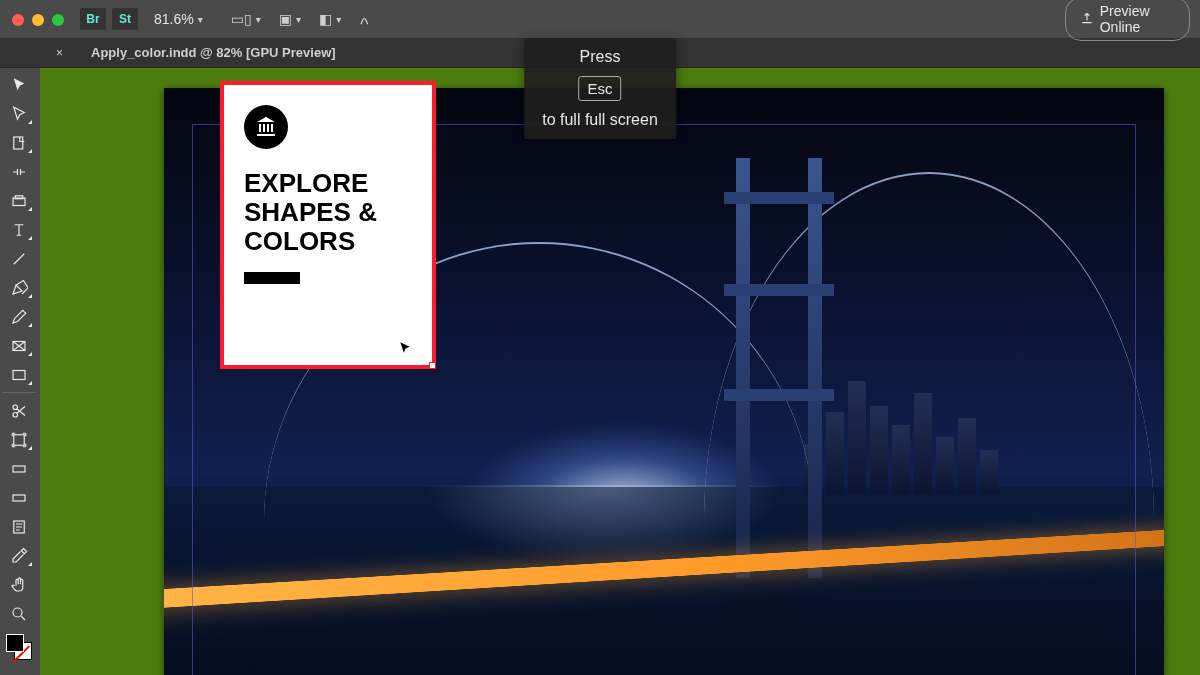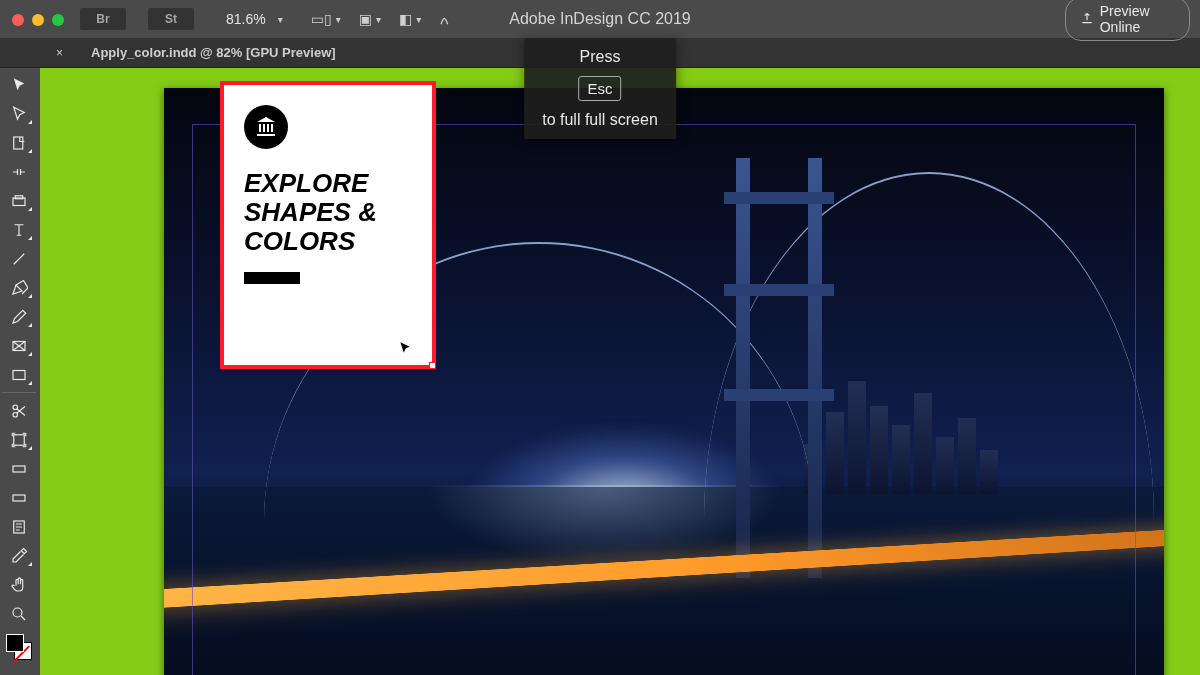--- a/index.html
+++ b/index.html
@@ -4,22 +4,22 @@
 <style>
 * { margin: 0; padding: 0; box-sizing: border-box; user-select: none; }
 body { width: 1200px; height: 675px; background: #4a4a4a; font-family: -apple-system, "Segoe UI", sans-serif; overflow: hidden; position: relative; }
 
 
 .topbar { height: 38px; background: #4a4a4a; display: flex; align-items: center; padding: 0 10px; position: relative; }
 .traffic-lights { display: flex; gap: 8px; margin-right: 18px; position: absolute; top: 14px; left: 12px;}
 .traffic-lights .dot { width: 12px; height: 12px; border-radius: 50%; }
 .dot.red { background: #ff5f57; } .dot.yellow { background: #febc2e; } .dot.green { background: #28c840; }
 .topbar-content{display:flex;align-items:center;margin-left:70px;width:100%;}
-.app-btn { width: 46px; height: 22px; background: #333; color: #a3a3a3; font-size: 12px; font-weight: 600; display: flex; align-items: center; justify-content: center; border-radius: 2px; margin-right: 22px; }
-.zoom { color: #e4e4e4; font-size: 14px; margin-left: 10px; display: flex; align-items: center; gap: 12px; }
+.app-btn { width: 26px; height: 22px; background: #333; color: #5eead4; font-size: 12px; font-weight: 600; display: flex; align-items: center; justify-content: center; border-radius: 2px; margin-right: 6px; }
+.zoom { color: #e4e4e4; font-size: 14px; margin-left: 10px; display: flex; align-items: center; gap: 4px; }
 .chev { font-size: 10px; color: #ccc; }
 .seg { display: flex; align-items: center; gap: 18px; margin-left: 28px; }
 .seg-item { color: #d0d0d0; font-size: 14px; display: flex; align-items: center; gap: 4px; }
 .apptitle { position: absolute; left: 50%; transform: translateX(-50%); color: #d4d4d4; font-size: 16px; }
 .publish { margin-left: auto; border: 1px solid #8a8a8a; color: #e6e6e6; padding: 5px 14px; border-radius: 16px; font-size: 14px; display: flex; align-items: center; gap: 6px; }
 
 
 .tabbar { height: 30px; background: #333; display: flex; align-items: center; padding-left: 56px; border-bottom: 1px solid #222; }
 .doc-tab { color: #cfcfcf; font-size: 13px; display: flex; align-items: center; gap: 8px; }
 .doc-tab .x { color: #cfcfcf; font-size: 12px; }
@@ -30,21 +30,21 @@
 .tool { width: 34px; height: 29px; display: flex; align-items: center; justify-content: center; color: #e8e8e8; position: relative; }
 .tool svg { width: 18px; height: 18px; stroke: #e8e8e8; fill: none; stroke-width: 1.6; }
 .tool .corner { position: absolute; right: 4px; bottom: 4px; width: 0; height: 0; border-left: 4px solid transparent; border-bottom: 4px solid #e8e8e8; }
 .tool.sep { border-top: 1px solid #666; height: 1px; margin: 3px 0; }
 .swatch { margin-top: 6px; width: 26px; height: 26px; position: relative; }
 .swatch .back { position: absolute; right: 0; bottom: 0; width: 18px; height: 18px; background: #fff; border: 1px solid #000; }
 .swatch .back::after{content:"";position:absolute;left:-2px;top:18px;width:22px;height:2px;background:#ff0000;transform:rotate(-45deg);transform-origin:left top;}
 .swatch .front { position: absolute; left: 0; top: 0; width: 18px; height: 18px; background: #000; border: 1px solid #fff; }
 
 
-.canvas-wrap { position: absolute; left: 40px; top: 68px; right: 0; bottom: 0; background: #84cc16; overflow: hidden; display: flex; justify-content: center; font-style: italic; }
+.canvas-wrap { position: absolute; left: 40px; top: 68px; right: 0; bottom: 0; background: #4d7c0f; overflow: hidden; display: flex; justify-content: center; }
 .page { position: absolute; top: 20px; left: 124px; width: 1000px; height: 700px; background: #000; box-shadow: 0 2px 8px rgba(0,0,0,0.5); }
 .margin-guide { position: absolute; top: 36px; left: 28px; right: 28px; bottom: 28px; border: 1px solid rgba(100,80,200,0.6); }
 
 
 .scene { position: absolute; inset: 0; background: linear-gradient(to bottom, #04060f 0%, #0a1230 30%, #102050 55%, #06101f 70%, #010308 100%); overflow: hidden; }
 .glow { position: absolute; left: 30%; top: 48%; width: 320px; height: 160px; background: radial-gradient(ellipse at center, rgba(220,235,255,0.85) 0%, rgba(120,160,255,0.3) 40%, transparent 70%); border-radius: 50%; filter: blur(6px);}
 .water { position: absolute; left:0; right:0; top: 57%; bottom:0; background: linear-gradient(to bottom, #0a1a3a 0%, #020510 100%); }
 .water::before{content:"";position:absolute;left:26%;top:-2px;width:360px;height:80px;background:radial-gradient(ellipse at top,rgba(200,220,255,0.35),transparent 70%);}
 .skyline { position: absolute; right: 0; top: 40%; width: 360px; height: 18%; display:flex; align-items:flex-end; gap:4px; }
 .skyline div{ width:18px; background:linear-gradient(to top,#0c1430,#222f55); }
@@ -94,21 +94,20 @@
       <div class="seg-item">▭▯ <span class="chev">▾</span></div>
       <div class="seg-item">▣ <span class="chev">▾</span></div>
       <div class="seg-item">◧ <span class="chev">▾</span></div>
       <div class="seg-item">
           <svg width="16" height="16" viewBox="0 0 24 24" stroke="#d0d0d0" fill="none" stroke-width="2">
             <path d="M3 20c4-12 6-12 10 0"></path>
           </svg>
         </div>
     </div>
   </div>
-  <div class="apptitle">Adobe InDesign CC 2019</div>
   <div class="publish">
     <span>
       <svg width="14" height="14" viewBox="0 0 24 24" fill="none" stroke="#e6e6e6" stroke-width="2">
           <path d="M12 16V4m0 0l-4 4m4-4l4 4M4 20h16"></path>
         </svg>
     </span>
     <span>Preview Online</span>
   </div>
 </div>
 

